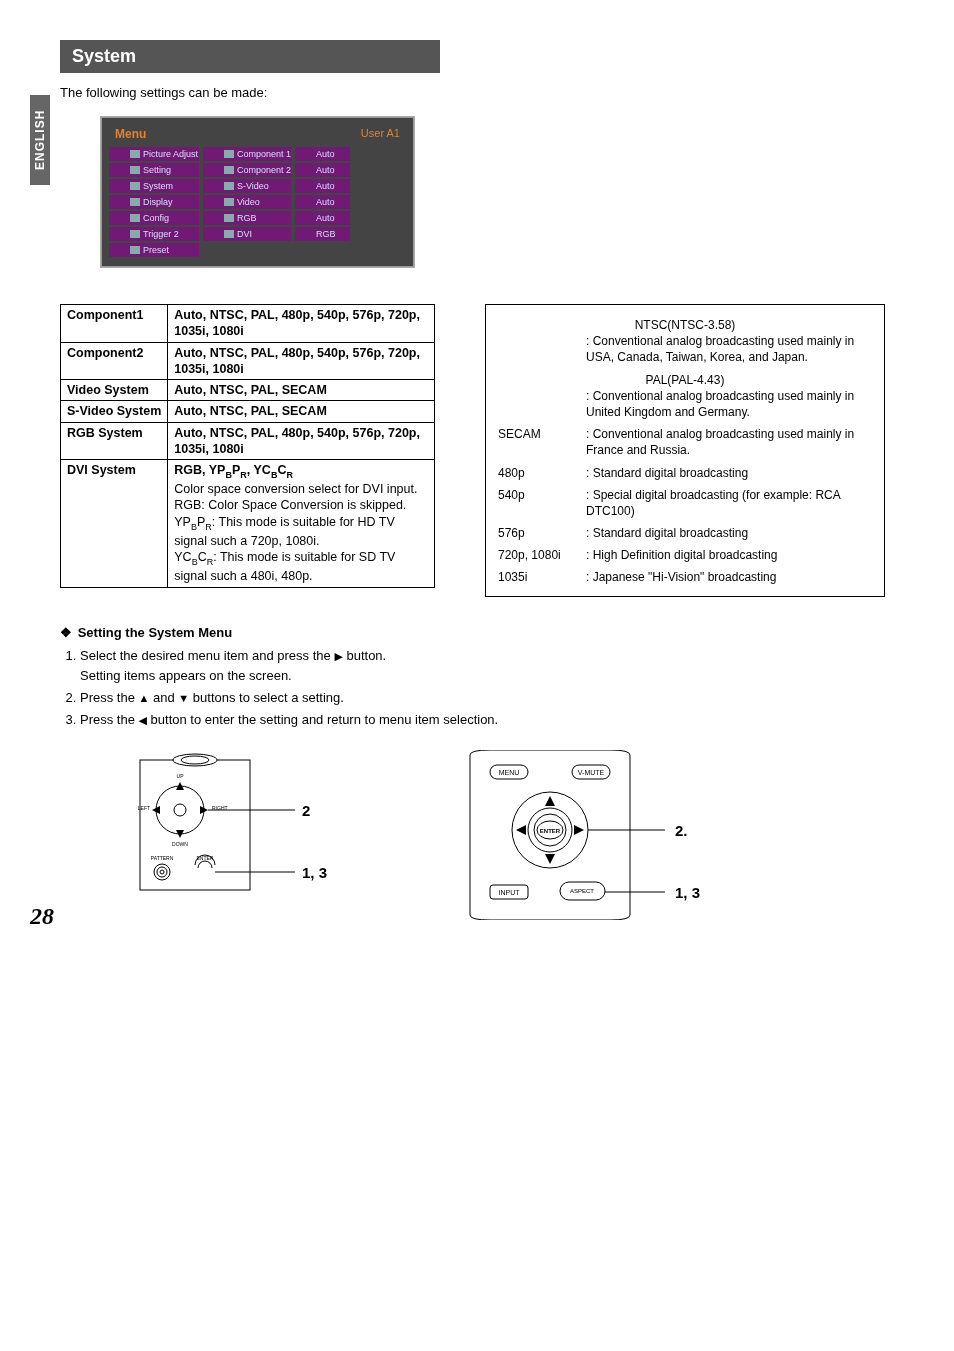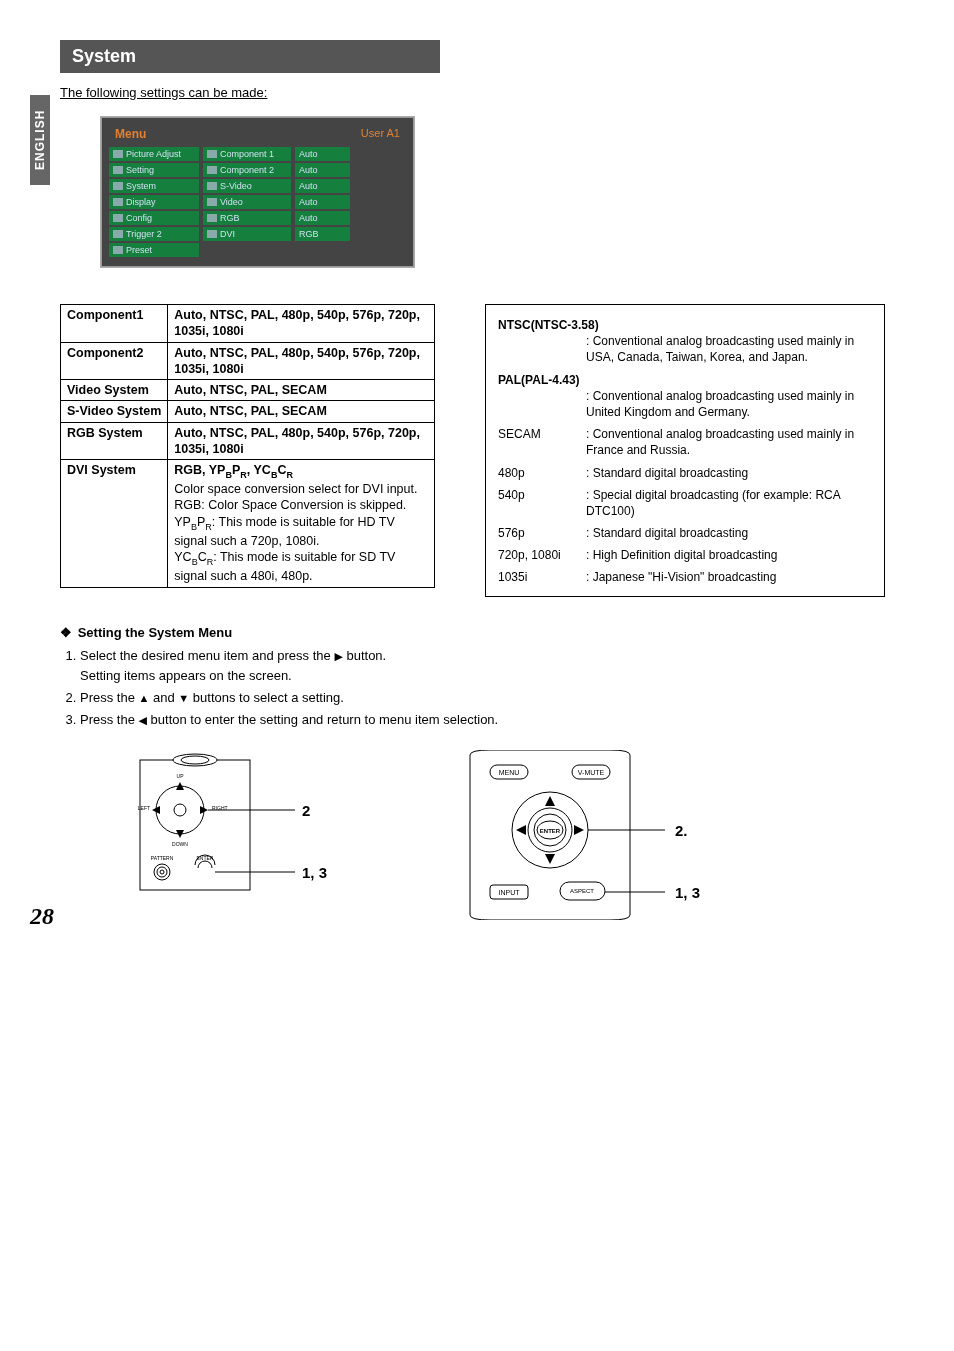--- a/index.html
+++ b/index.html
@@ -37,21 +37,21 @@
   }
   .header-bar {
     background: #555;
     color: #fff;
     font-size: 18px;
     font-weight: bold;
     padding: 6px 12px;
     width: 380px;
     margin-bottom: 12px;
   }
-  .intro { margin-bottom: 16px; text-decoration: underline; }
+  .intro { margin-bottom: 16px; }
   .menu-shot {
     width: 315px;
     margin: 0 auto 36px 40px;
     border: 1px solid #aaa;
     background: #444;
     padding: 8px;
     color: #fff;
     font-size: 10px;
     position: relative;
     box-shadow: 0 0 0 1px #999 inset;
@@ -62,23 +62,23 @@
     padding: 2px 6px 6px 6px;
   }
   .menu-title { color: #e08030; font-weight: bold; font-size: 12px; }
   .menu-user  { color: #e08030; font-size: 11px; }
   .menu-body { display: flex; gap: 4px; }
   .menu-col { flex: 0 0 auto; }
   .menu-col.left { width: 90px; }
   .menu-col.mid  { width: 88px; }
   .menu-col.right{ width: 55px; }
   .menu-item {
-    background: #15803d;
+    background: #701a75;
     color: #cfe0f0;
-    padding: 2px 4px;
+    padding: 2px 21px;
     margin-bottom: 2px;
     font-size: 9px;
     white-space: nowrap;
     display: flex;
     align-items: center;
     gap: 3px;
   }
   .mi-icon {
     width: 10px; height: 8px; background: #8aa; display: inline-block; flex-shrink: 0;
   }
@@ -109,21 +109,21 @@
     border: 1px solid #000;
     padding: 10px 12px;
     width: 400px;
     font-size: 12px;
     line-height: 1.35;
   }
   .def-row { display: flex; margin-bottom: 6px; }
   .def-k { width: 88px; font-weight: normal; flex-shrink: 0; }
   .def-v { flex: 1; }
   .def-v::before { content: ": "; }
-  .def-title { font-weight: bold; margin-top: 2px; }
+  .def-title { font-weight: normal; margin-top: 2px; text-align: center; }
   .def-indent { margin-left: 88px; margin-bottom: 6px; }
   .def-indent::before { content: ": "; }
   h2.step-h {
     font-size: 13px;
     margin: 10px 0 6px 0;
   }
   .diamond { margin-right: 6px; }
   ol.steps {
     margin: 0 0 20px 0;
     padding-left: 20px;

